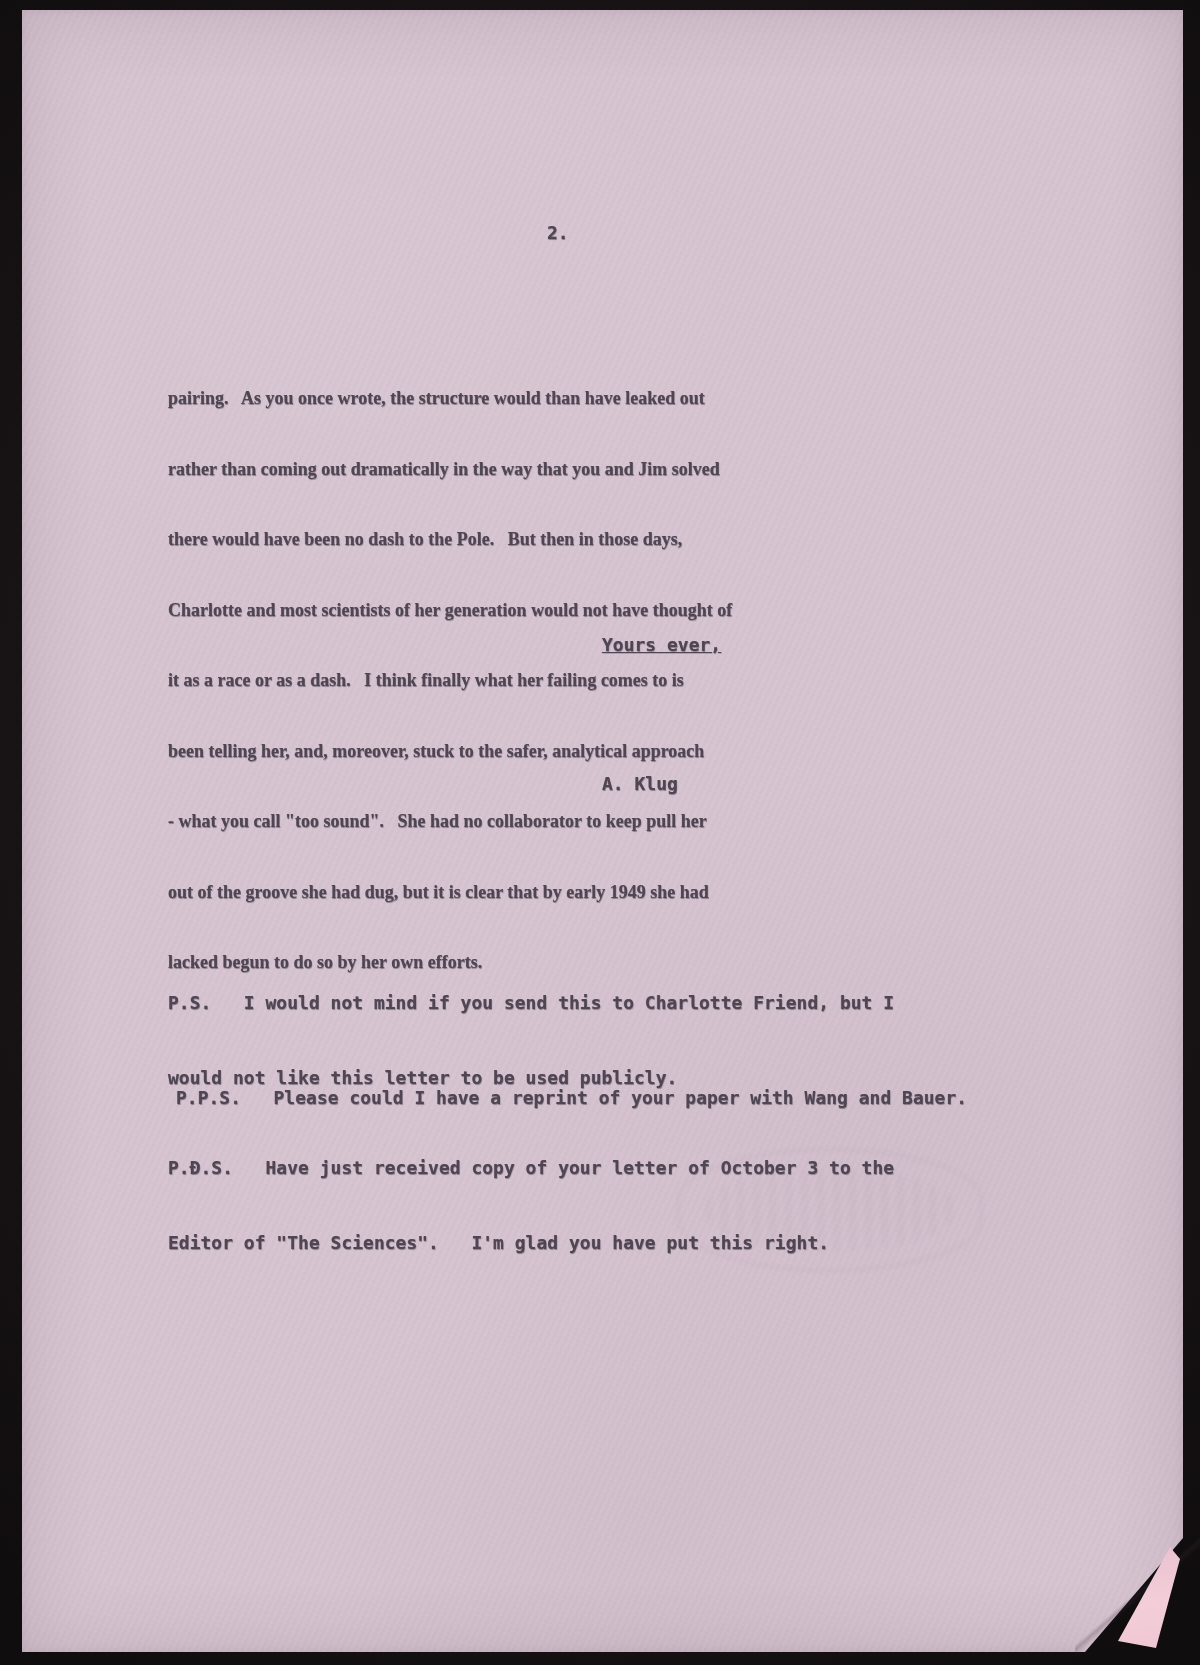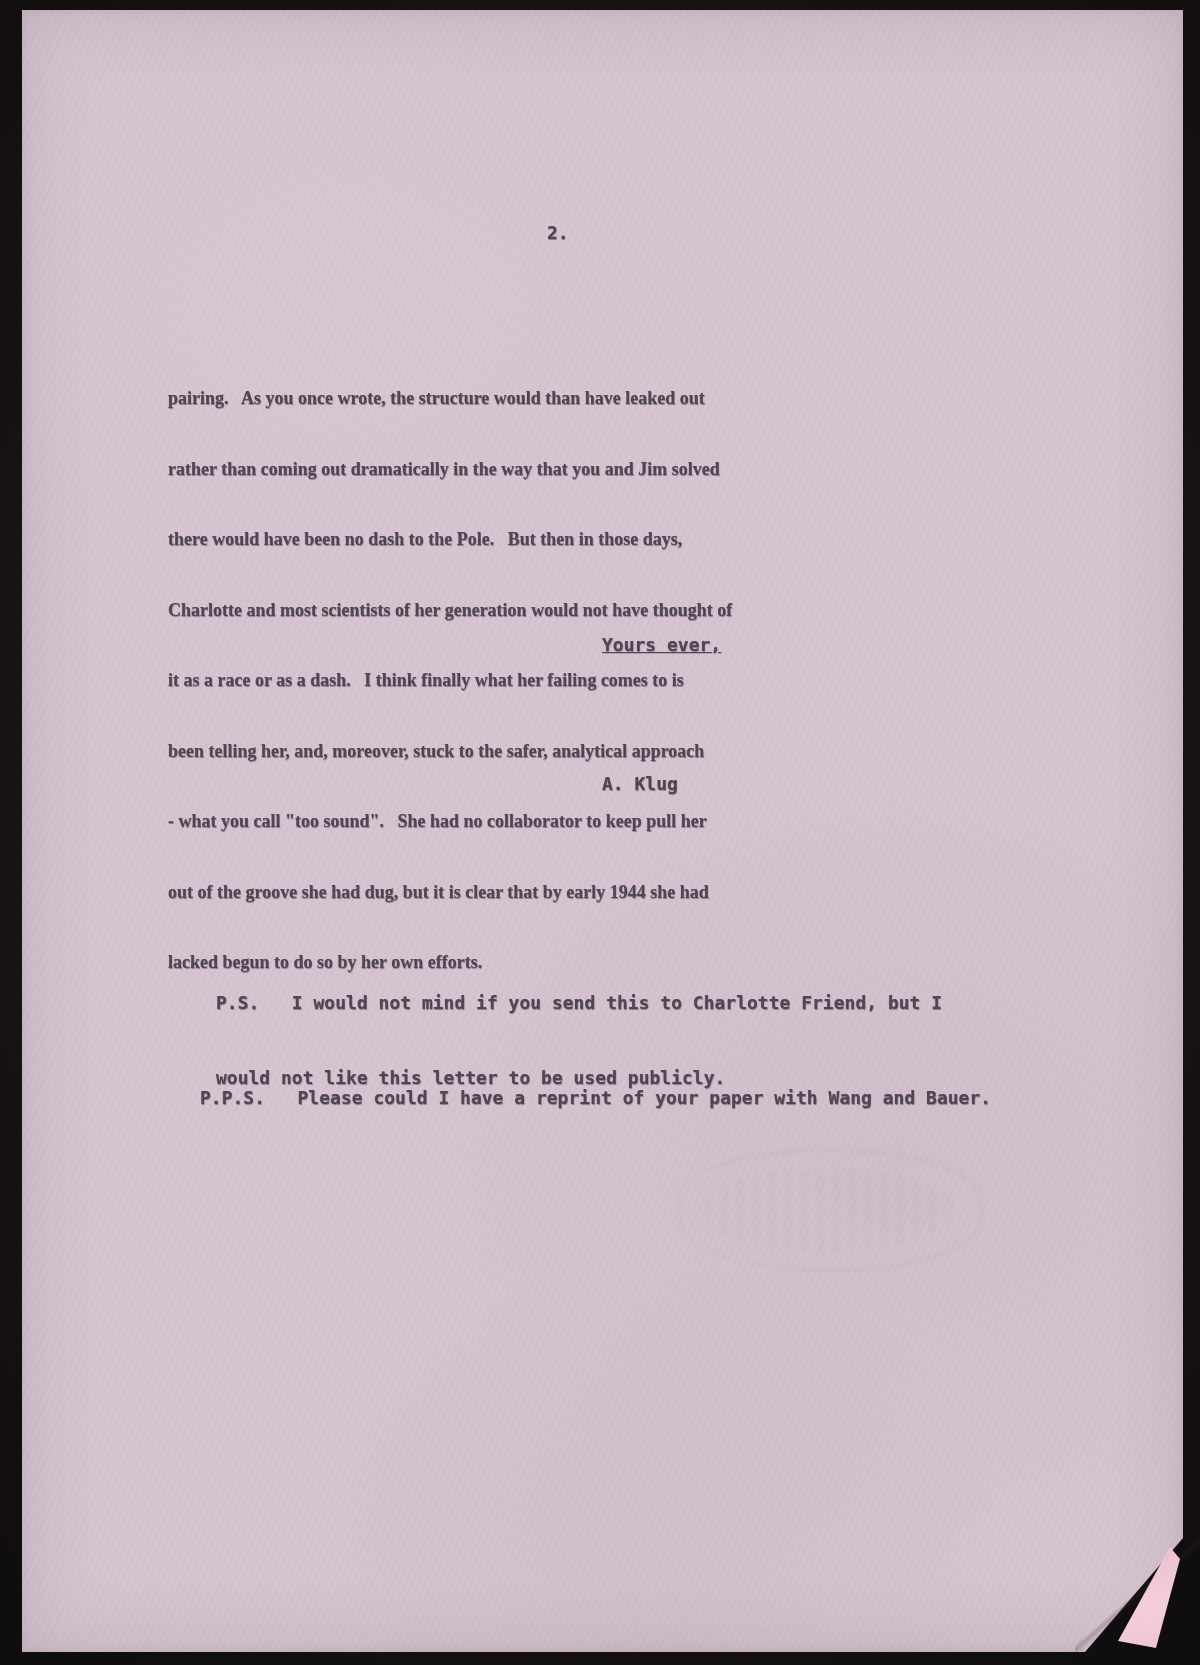--- a/index.html
+++ b/index.html
@@ -36,23 +36,23 @@
     font-size: 18px;
     font-weight: 700;
     color: #4f4553;
     white-space: pre;
     text-shadow: 0.5px 0.5px 0.7px rgba(79,69,83,0.55), -0.3px 0 0.5px rgba(79,69,83,0.30);
   }
   .page-number { left: 525px; top: 212px; }
   .body-block  { left: 146px; top: 330px;  line-height: 23.5px; font-family: Liberation Serif, serif; }
   .valediction { left: 580px; top: 624px; text-decoration: underline;  }
   .signature   { left: 580px; top: 763px;  }
-  .ps          { line-height: 25px; margin-left: 48px; }
+  .ps          { line-height: 25px; }
   .ps1         { left: 146px; top: 930px;  }
-  .ps2         { left: 130px; top: 1025px; }
+  .ps2         { left: 154px; top: 1025px; }
   .ps3         { left: 146px; top: 1095px; }
   
   .watermark {
     position: absolute;
     left: 655px; top: 1138px;
     width: 300px; height: 118px;
     border: 3px solid rgba(110,88,106,0.10);
     border-radius: 50% / 42%;
     filter: blur(2px);
     opacity: 0.55;
@@ -93,37 +93,41 @@
     <div class="tw page-number">2.</div>
 
     <div class="tw body-block">
       <div>pairing.   As you once wrote, the structure would than have leaked out</div>
       <div>rather than coming out dramatically in the way that you and Jim solved</div>
       <div>there would have been no dash to the Pole.   But then in those days,</div>
       <div>Charlotte and most scientists of her generation would not have thought of</div>
       <div>it as a race or as a dash.   I think finally what her failing comes to is</div>
       <div>been telling her, and, moreover, stuck to the safer, analytical approach</div>
       <div>- what you call "too sound".   She had no collaborator to keep pull her</div>
-      <div>out of the groove she had dug, but it is clear that by early 1944 she had</div>
+      <div>out of the groove she had dug, but it is clear that by early 1949 she had</div>
       <div>lacked begun to do so by her own efforts.</div>
     </div>
 
     <div class="tw valediction">Yours ever,</div>
 
     <div class="tw signature">A. Klug</div>
 
     <div class="tw ps ps1">
       <div>P.S.   I would not mind if you send this to Charlotte Friend, but I</div>
       <div>would not like this letter to be used publicly.</div>
     </div>
 
     <div class="tw ps ps2">
       <div>P.P.S.   Please could I have a reprint of your paper with Wang and Bauer.</div>
     </div>
 
+    <div class="tw ps ps3">
+      <div>P.Ð.S.   Have just received copy of your letter of October 3 to the</div>
+      <div>Editor of "The Sciences".   I'm glad you have put this right.</div>
+    </div>
 
     <div class="watermark"></div>
   </div>
 
   <div class="cut-seam"></div>
   <div class="flap"></div>
 
 </div>
 
 </body></html>

